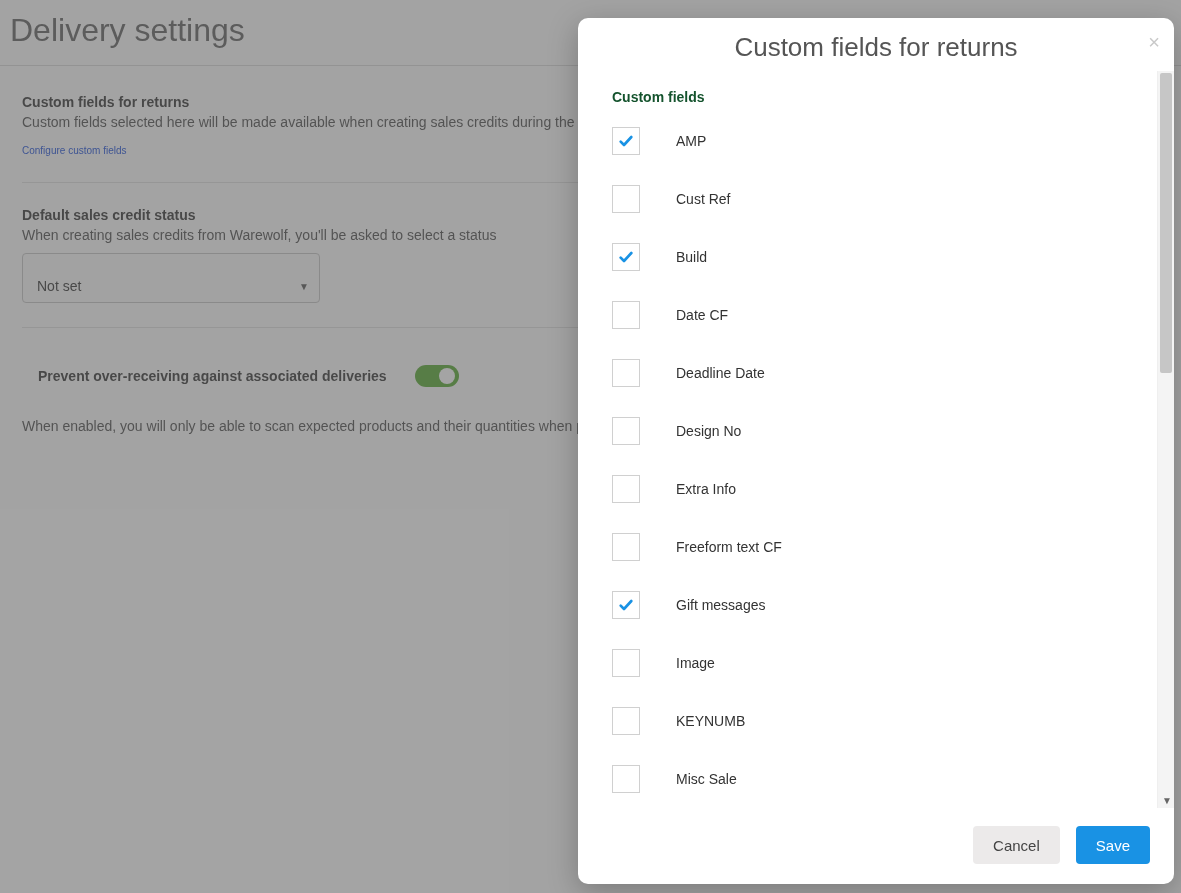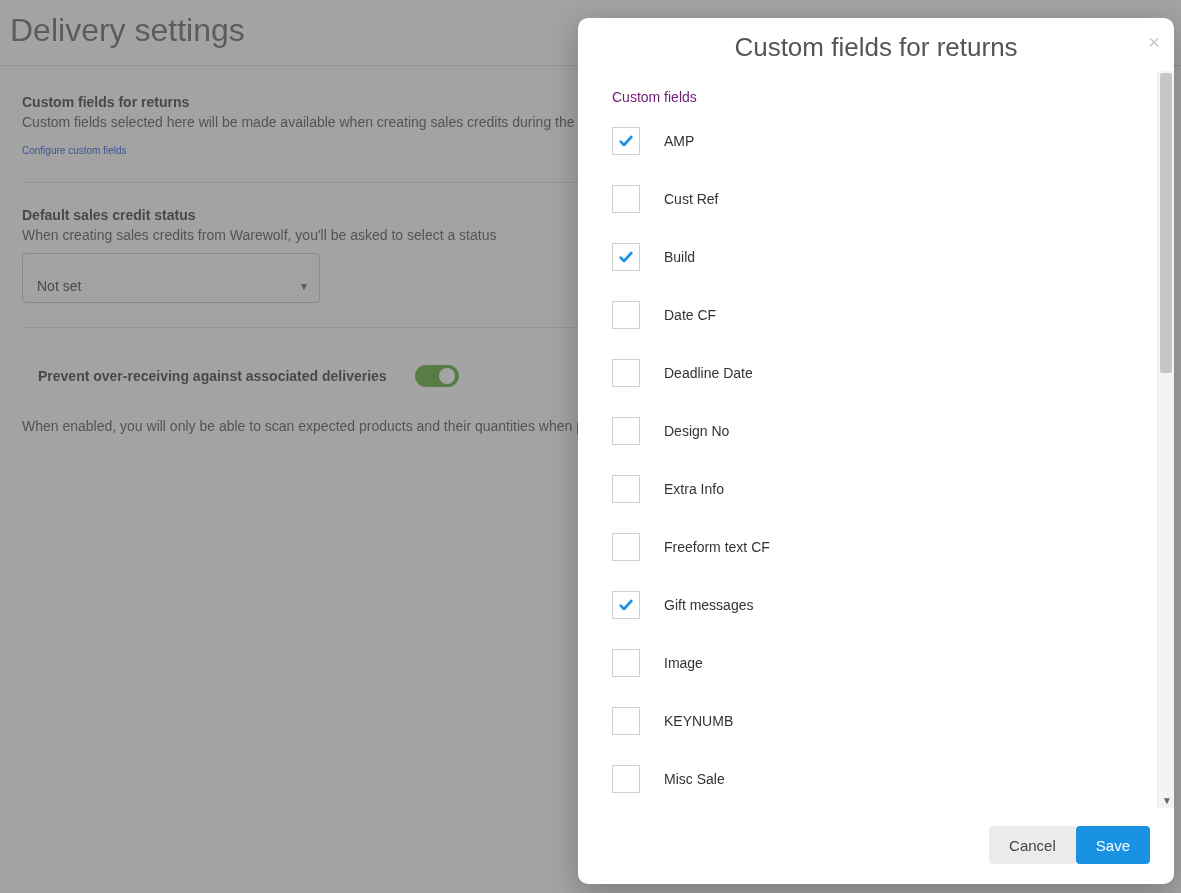--- a/index.html
+++ b/index.html
@@ -161,29 +161,29 @@
 
   .modal-body {
     position: absolute;
     top: 0; left: 0; right: 16px; bottom: 0;
     overflow-y: hidden;
     padding: 18px 20px 0 34px;
   }
 
   .cf-heading {
     font-size: 14px;
-    font-weight: 400;
-    color: #701a75;
+    font-weight: 700;
+    color: #14532d;
     margin-bottom: 22px;
   }
 
   .cf-item {
     display: flex;
     align-items: center;
-    gap: 24px;
+    gap: 36px;
     margin-bottom: 30px;
   }
 
   .cf-check {
     width: 26px;
     height: 26px;
     border: 1px solid #d0d0d0;
     display: flex;
     align-items: center;
     justify-content: center;
@@ -221,21 +221,21 @@
     position: absolute;
     bottom: 2px;
     left: 4px;
     font-size: 10px;
     color: #666;
   }
 
   .modal-footer {
     display: flex;
     justify-content: flex-end;
-    gap: 0;
+    gap: 16px;
     padding: 18px 24px 20px 24px;
   }
 
   .btn {
     height: 38px;
     padding: 0 20px;
     border-radius: 4px;
     font-size: 15px;
     cursor: pointer;
     display: flex;

